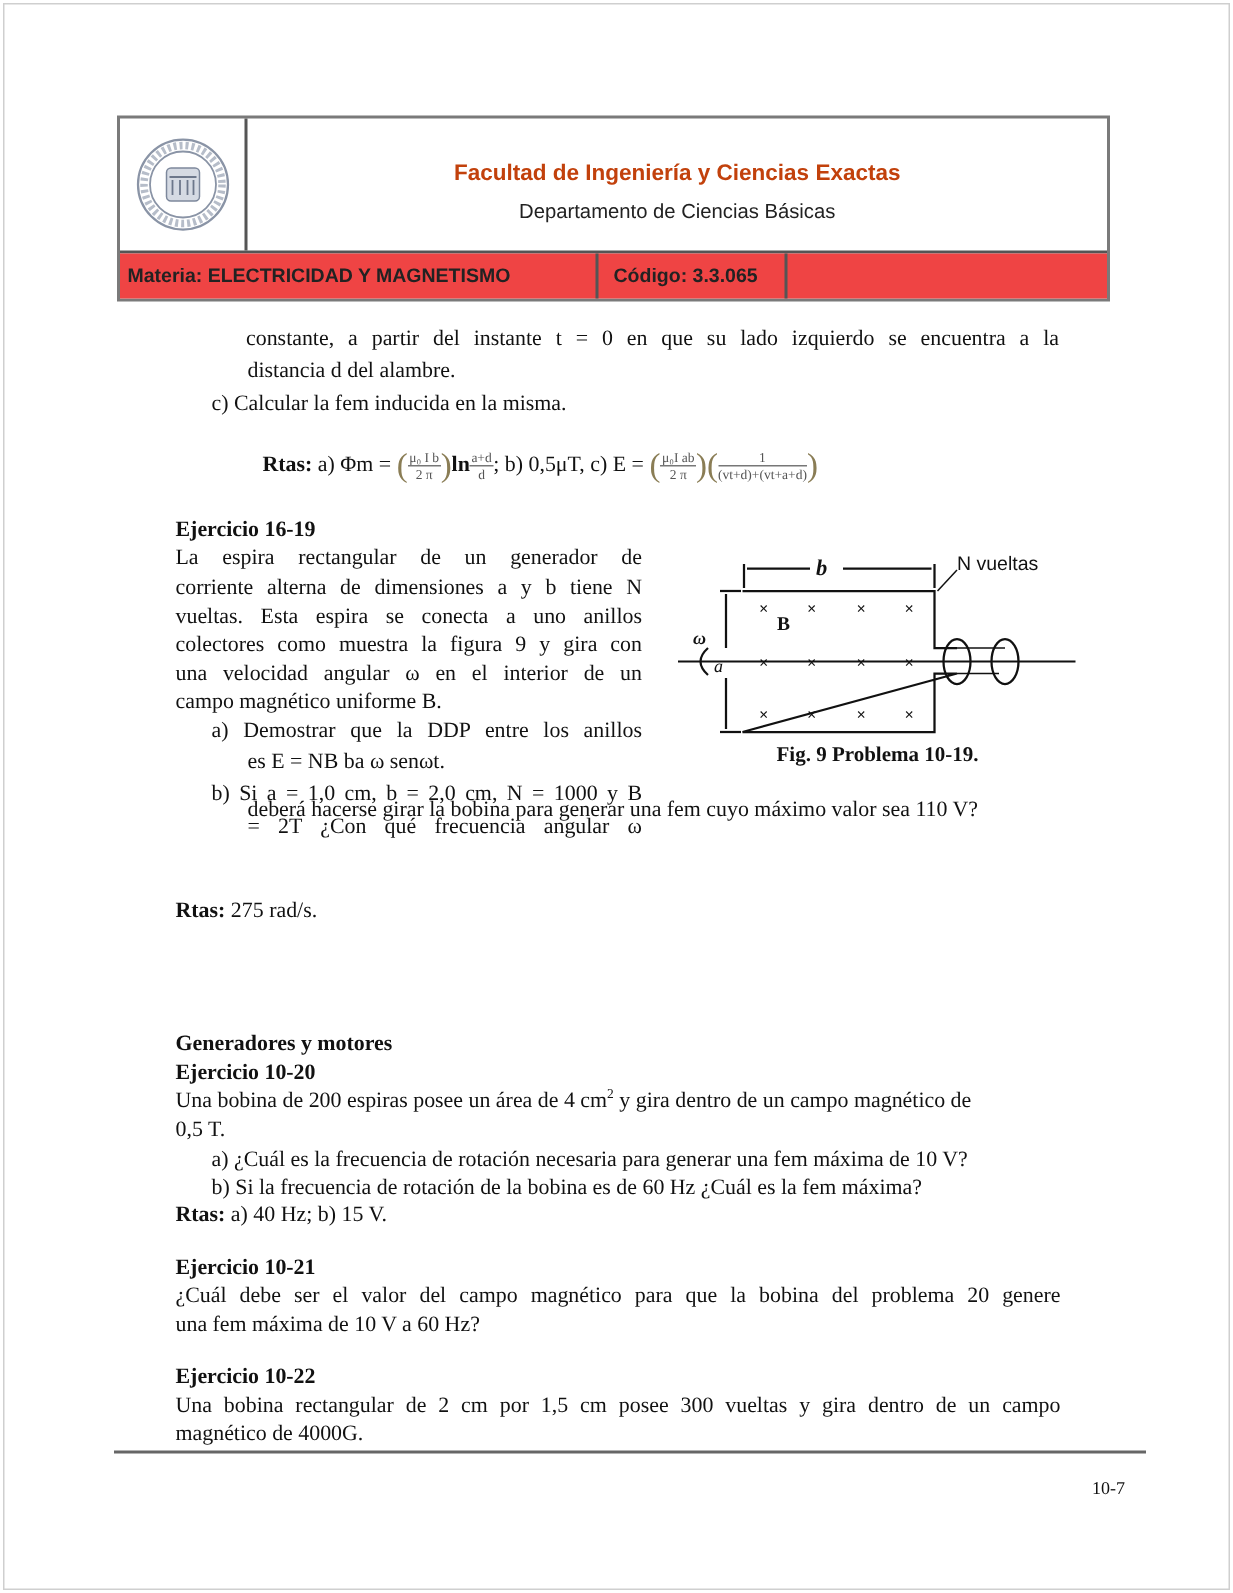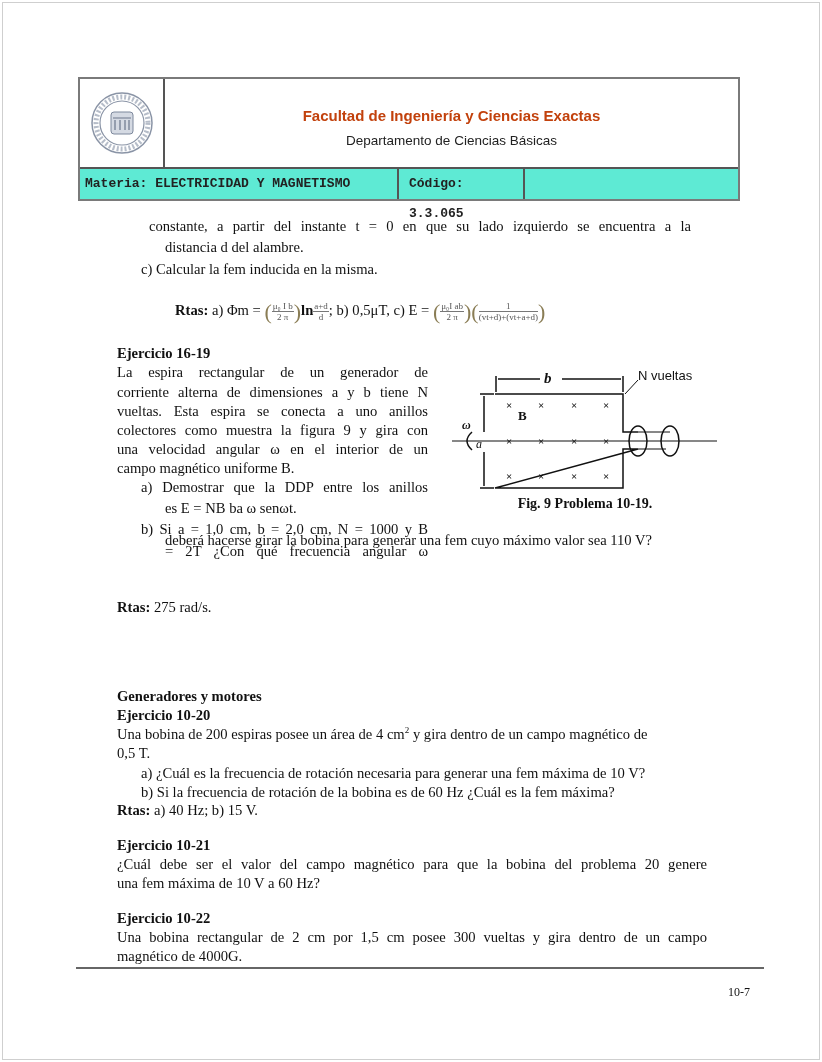--- a/index.html
+++ b/index.html
@@ -4,21 +4,21 @@
 <style>
   html, body { margin: 0; padding: 0; background: #ffffff; }
   body { width: 822px; height: 1062px; position: relative; overflow: hidden; font-family: "Liberation Serif", serif; color: #111; }
   .page { position: absolute; left: 2px; top: 2px; width: 816px; height: 1056px; border: 1px solid #cfcfcf; background: #fff; }
   .hdr { position: absolute; left: 78px; top: 77px; width: 662px; height: 124px; border: 2px solid #7a7a7a; box-sizing: border-box; font-family: "Liberation Sans", sans-serif; }
   .hdr-top { position: absolute; left: 0; top: 0; width: 100%; height: 90px; border-bottom: 2px solid #555; box-sizing: border-box; }
   .logo-cell { position: absolute; left: 0; top: 0; width: 85px; height: 88px; border-right: 2px solid #555; box-sizing: border-box; display: flex; align-items: center; justify-content: center; }
   .title-cell { position: absolute; left: 85px; top: 0; right: 0; height: 88px; text-align: center; }
   .title1 { position: absolute; left: 0; right: 0; top: 28px; font-size: 15px; font-weight: bold; color: #c2410c; }
   .title2 { position: absolute; left: 0; right: 0; top: 54px; font-size: 13.5px; color: #222; }
-  .hdr-bot { position: absolute; left: 0; top: 90px; width: 100%; height: 30px; background: #5eead4; font-family: Liberation Mono, monospace; }
+  .hdr-bot { position: absolute; left: 0; top: 90px; width: 100%; height: 30px; background: #ef4444; }
   .cell { position: absolute; top: 0; height: 30px; line-height: 30px; font-size: 13px; font-weight: bold; color: #222; box-sizing: border-box; padding-left: 5px; }
   .c1 { left: 0; width: 319px; border-right: 2px solid #555; }
   .c2 { left: 319px; width: 126px; border-right: 2px solid #555; padding-left: 10px; }
   .c3 { left: 445px; right: 0; }
   .txt { position: absolute; font-size: 14.6px; line-height: 20.5px; white-space: nowrap; }
   .just { white-space: normal; text-align: justify; text-align-last: justify; }
   .b { font-weight: bold; }
   .frac { display: inline-flex; flex-direction: column; vertical-align: middle; text-align: center; font-size: 9px; line-height: 10px; color: #555; }
   .frac .num { border-bottom: 1px solid #777; padding: 0 1px; }
   .paren { font-size: 22px; color: #8a7d55; vertical-align: middle; font-weight: 300; }
@@ -49,21 +49,21 @@
       <div class="title2">Departamento de Ciencias Básicas</div>
     </div>
   </div>
   <div class="hdr-bot">
     <div class="cell c1">Materia: ELECTRICIDAD Y MAGNETISMO</div>
     <div class="cell c2">Código: 3.3.065</div>
     <div class="cell c3"></div>
   </div>
 </div>
 
-<div class="txt just" style="left:149px; top:216px; width:542px;">constante, a partir del instante t = 0 en que su lado izquierdo se encuentra a la</div>
+<div class="txt just" style="left:164px; top:216px; width:542px;">constante, a partir del instante t = 0 en que su lado izquierdo se encuentra a la</div>
 <div class="txt" style="left:165px; top:237px;">distancia d del alambre.</div>
 <div class="txt" style="left:141px; top:259px;">c)   Calcular la fem inducida en la misma.</div>
 
 <div class="txt" style="left:175px; top:296px; line-height:28px;">
   <span class="b">Rtas:</span>
   <span>a) Φm = </span><span class="paren">(</span><span class="frac">
       <span class="num">μ₀ I b</span>
       <span>2 π</span>
     </span><span class="paren">)</span><span class="b">ln</span><span class="frac">
       <span class="num">a+d</span>

